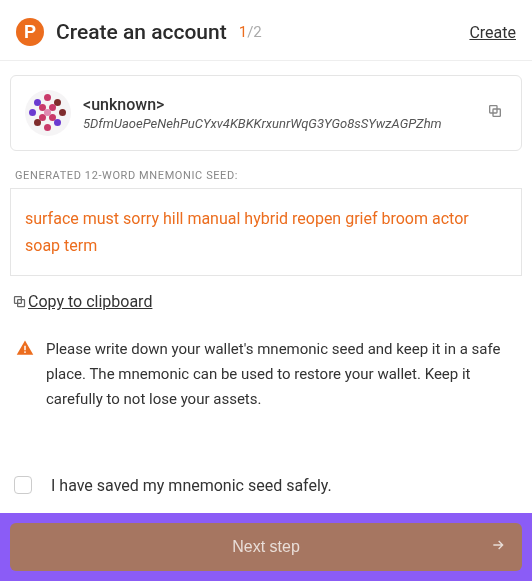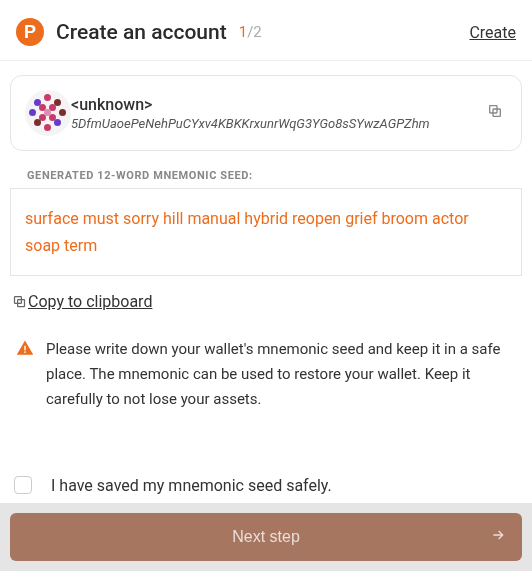--- a/index.html
+++ b/index.html
@@ -46,24 +46,25 @@
   .spacer { flex: 1; }
   .cancel {
     font-size: 16px;
     color: #333;
     text-decoration: underline;
     cursor: pointer;
   }
   .content { padding: 14px 10px 0 10px; }
   .account-box {
     border: 1px solid #e5e5e5;
-    border-radius: 12px;
+    border-radius: 6px;
     padding: 14px 14px;
     display: flex;
     align-items: center;
+    gap: 12px;
     position: relative;
   }
   .identicon {
     width: 46px; height: 46px;
     border-radius: 50%;
     background: #f5f4f5;
     position: relative;
     flex-shrink: 0;
   }
   .identicon .dot {
@@ -86,23 +87,22 @@
   }
   .copy-icon-box {
     color: #888;
     cursor: pointer;
     padding: 4px;
   }
   .label {
     font-size: 11px;
     letter-spacing: 0.6px;
     color: #888;
-    margin: 18px 0 6px 17px;
+    margin: 18px 0 6px 5px;
     text-transform: uppercase;
-    font-weight: bold;
   }
   .seed-box {
     border: 1px solid #e5e5e5;
     border-radius: 0;
     padding: 16px 14px;
     font-size: 16px;
     color: #ec6d1e;
     line-height: 1.7;
   }
   .copy-clip {
@@ -144,23 +144,23 @@
     border-radius: 4px;
     cursor: pointer;
     background: #fff;
   }
   .check-label {
     font-size: 16px;
     color: #333;
   }
   .footer {
     position: absolute;
-    left: 0; right: 0; bottom: 12px;
+    left: 0; right: 0; bottom: 2px;
     padding: 10px;
-    background: #e5e5e5;
+    background: #8b5cf6;
   }
   .next-btn {
     width: 100%;
     background: #a67661;
     color: #e9ded8;
     border: none;
     border-radius: 6px;
     padding: 15px 0;
     font-size: 16px;
     cursor: pointer;

